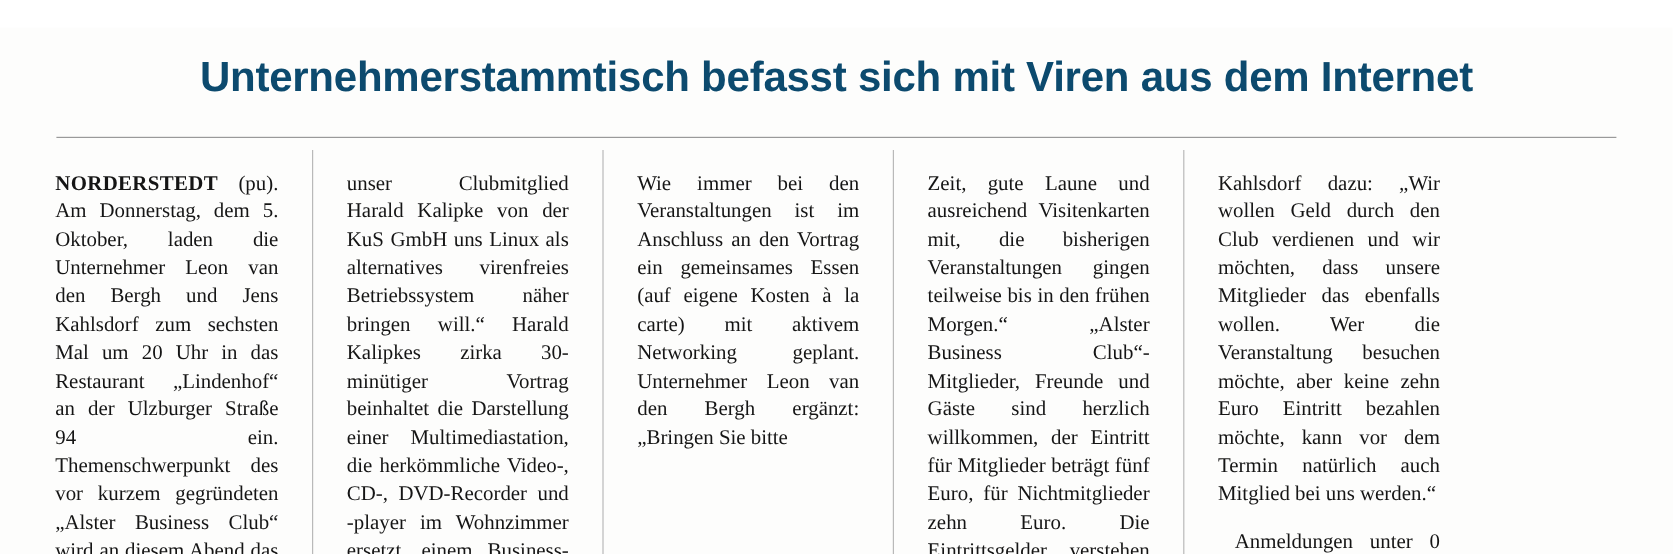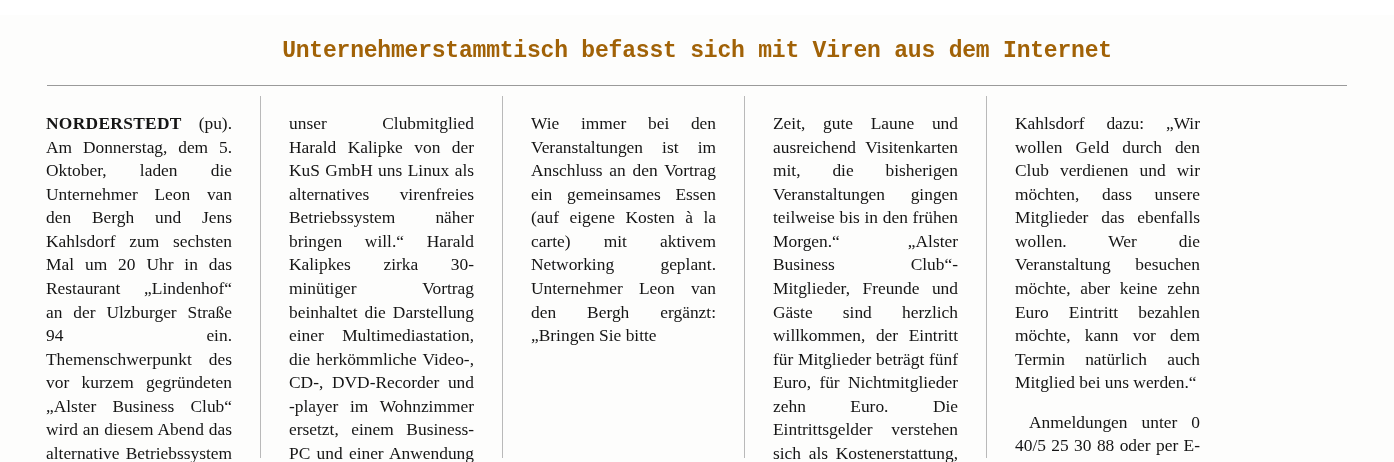--- a/index.html
+++ b/index.html
@@ -16,28 +16,28 @@
   }
   .page {
     position: relative;
     width: 1394px;
     height: 462px;
     box-sizing: border-box;
     padding: 0;
     background: #fdfdfc;
   }
   .headline {
-    font-family: Liberation Mono, monospace;
+    font-family: Liberation Sans, sans-serif;
     font-weight: bold;
-    font-size: 23px;
+    font-size: 35px;
     line-height: 1.05;
     text-align: center;
     letter-spacing: -0.2px;
     padding: 24px 20px 6px 20px;
-    color: #a16207;
+    color: #0c4a6e;
   }
   .rule {
     width: 1300px;
     height: 1px;
     background: #9a9a9a;
     margin: 4px auto 0 auto;
   }
   .columns {
     display: flex;
     flex-direction: row;

